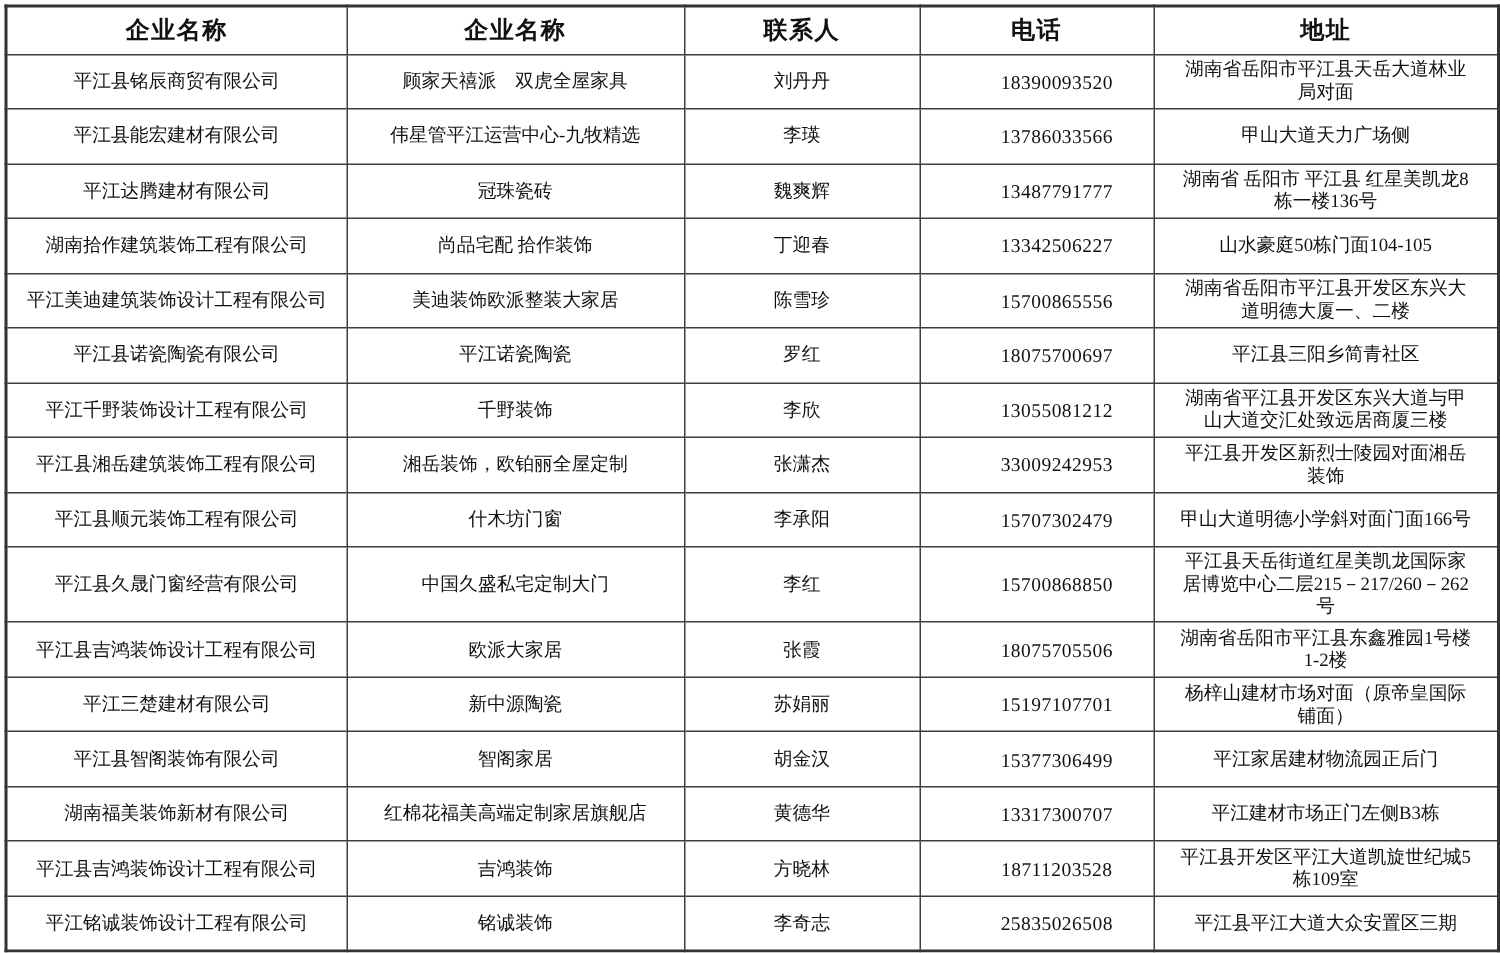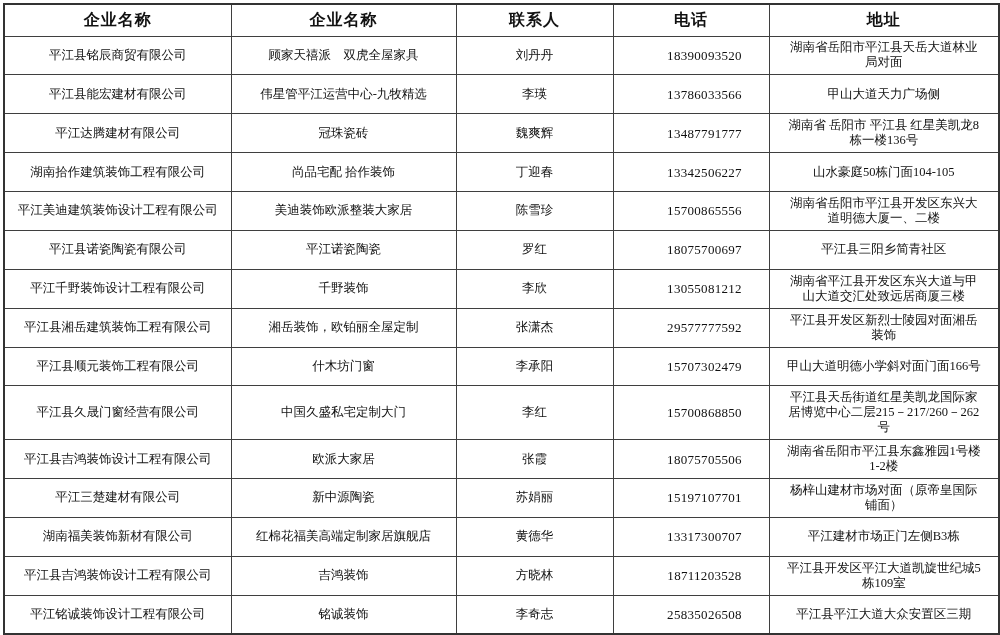--- a/index.html
+++ b/index.html
@@ -132,21 +132,21 @@
           <td class="cell cell-company">平江千野装饰设计工程有限公司</td>
           <td class="cell cell-store">千野装饰</td>
           <td class="cell cell-contact">李欣</td>
           <td class="cell cell-phone">13055081212</td>
           <td class="cell cell-address">湖南省平江县开发区东兴大道与甲山大道交汇处致远居商厦三楼</td>
         </tr>
         <tr>
           <td class="cell cell-company">平江县湘岳建筑装饰工程有限公司</td>
           <td class="cell cell-store">湘岳装饰，欧铂丽全屋定制</td>
           <td class="cell cell-contact">张潇杰</td>
-          <td class="cell cell-phone">29577777592</td>
+          <td class="cell cell-phone">33009242953</td>
           <td class="cell cell-address">平江县开发区新烈士陵园对面湘岳装饰</td>
         </tr>
         <tr>
           <td class="cell cell-company">平江县顺元装饰工程有限公司</td>
           <td class="cell cell-store">什木坊门窗</td>
           <td class="cell cell-contact">李承阳</td>
           <td class="cell cell-phone">15707302479</td>
           <td class="cell cell-address">甲山大道明德小学斜对面门面166号</td>
         </tr>
         <tr>
@@ -164,20 +164,27 @@
           <td class="cell cell-address">湖南省岳阳市平江县东鑫雅园1号楼1-2楼</td>
         </tr>
         <tr>
           <td class="cell cell-company">平江三楚建材有限公司</td>
           <td class="cell cell-store">新中源陶瓷</td>
           <td class="cell cell-contact">苏娟丽</td>
           <td class="cell cell-phone">15197107701</td>
           <td class="cell cell-address">杨梓山建材市场对面（原帝皇国际铺面）</td>
         </tr>
         <tr>
+          <td class="cell cell-company">平江县智阁装饰有限公司</td>
+          <td class="cell cell-store">智阁家居</td>
+          <td class="cell cell-contact">胡金汉</td>
+          <td class="cell cell-phone">15377306499</td>
+          <td class="cell cell-address">平江家居建材物流园正后门</td>
+        </tr>
+        <tr>
           <td class="cell cell-company">湖南福美装饰新材有限公司</td>
           <td class="cell cell-store">红棉花福美高端定制家居旗舰店</td>
           <td class="cell cell-contact">黄德华</td>
           <td class="cell cell-phone">13317300707</td>
           <td class="cell cell-address">平江建材市场正门左侧B3栋</td>
         </tr>
         <tr>
           <td class="cell cell-company">平江县吉鸿装饰设计工程有限公司</td>
           <td class="cell cell-store">吉鸿装饰</td>
           <td class="cell cell-contact">方晓林</td>

